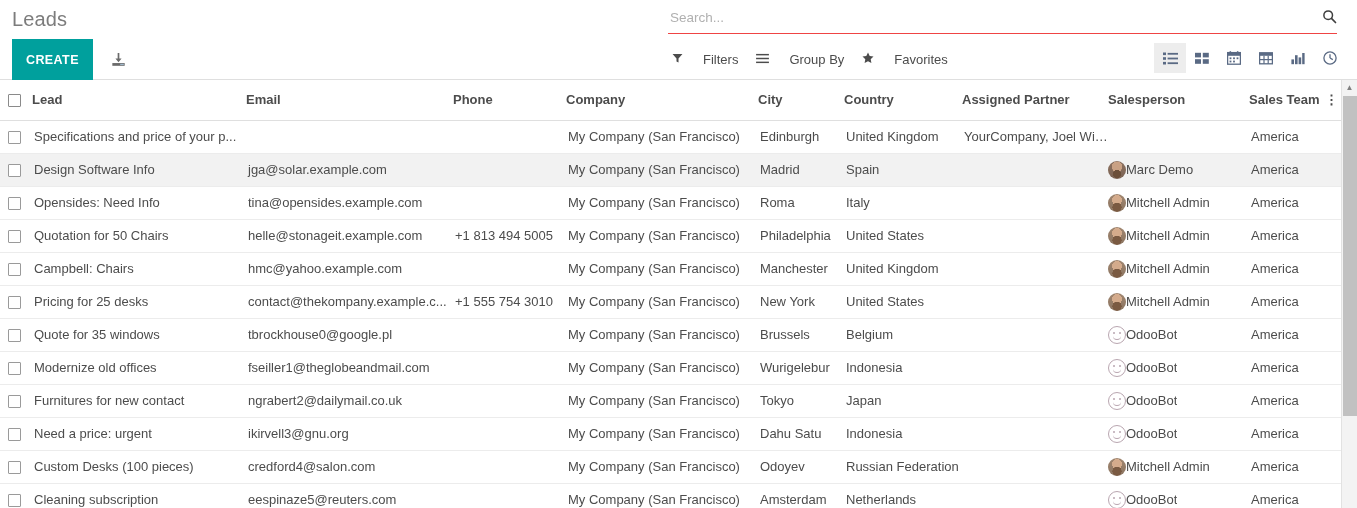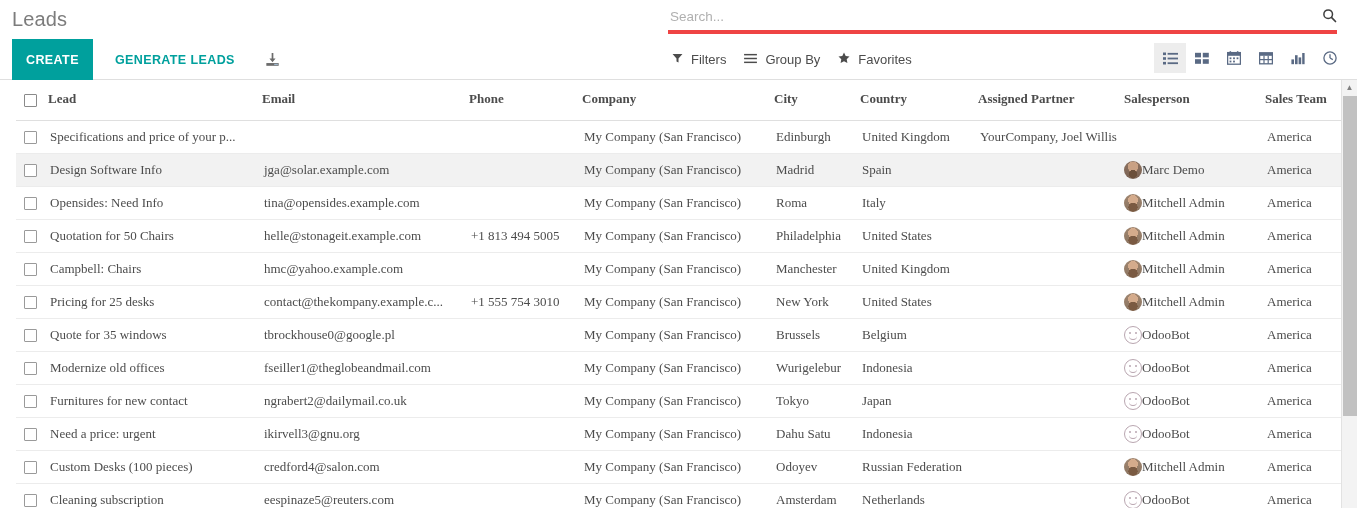--- a/index.html
+++ b/index.html
@@ -61,21 +61,21 @@
     display: inline-flex; align-items: center; justify-content: center;
     cursor: pointer;
     color: #6b6b6b;
   }
 
   
   .cp-right { position: absolute; left: 668px; top: 0; right: 0; }
   .search-wrap {
     position: relative;
     margin: 6px 20px 0 0;
-    border-bottom: 4px solid #ef4444;
+    border-bottom: 1px solid #ef4444;
     height: 28px;
     display: flex; align-items: center;
   }
   .search-input {
     flex: 1;
     border: none;
     outline: none;
     font-size: 13.5px;
     color: #4c4c4c;
     background: transparent;
@@ -87,21 +87,21 @@
   .search-icon { color: #4c4c4c; font-size: 15px; padding: 0 0 3px 6px; cursor: pointer; }
 
   .cp-actions {
     display: flex; align-items: center;
     margin-top: 11px;
     height: 30px;
     position: relative;
   }
   .filter-group { display: flex; align-items: center; gap: 18px; margin-left: 4px; }
   .filter-item {
-    display: inline-flex; align-items: center; gap: 8px;
+    display: inline-flex; align-items: center; gap: 20px;
     font-size: 13px; color: #4c4c4c; cursor: pointer;
     line-height: 16px;
   }
   .filter-item .gi { font-size: 12px; color: #4c4c4c; display:inline-block; }
 
   .pager {
     position: absolute; left: 352px; top: 0;
     display: flex; align-items: center; gap: 2px; height: 30px;
   }
   .pager-count { font-size: 13px; color: #4c4c4c; margin-right: 8px; }
@@ -250,36 +250,35 @@
     display:flex; align-items:center; justify-content:center;
     color: #808080; font-size: 8px; cursor: pointer;
   }
   .vscroll-thumb {
     position: absolute;
     top: 16px; left: 1px;
     width: 14px; height: 320px;
     background: #c1c1c1;
     cursor: pointer;
   }
-  .table-scroll-clip { position:absolute; left:16px; top:0; width:1341px; height:428px; overflow:hidden;font-family:Liberation Serif, serif; }
+  .table-scroll-clip { position:absolute; left:0; top:0; width:1341px; height:428px; overflow:hidden; }
 </style>
 </head>
 <body>
 
 <div class="app">
 
   <div class="control-panel">
 
     <div class="cp-left">
       <div class="breadcrumb">
         <span>Leads</span>
       </div>
       <div class="btn-row">
         <button class="btn-create">CREATE</button>
-        <button class="btn-link">GENERATE LEADS</button>
         <span class="icon-download">
           <svg width="17" height="17" viewBox="0 0 16 16" aria-hidden="true">
             <path d="M7.2 1h1.6v5.1h2.1L8 9.6 5.1 6.1h2.1z" fill="#6b6b6b"></path>
             <rect x="2.2" y="10.4" width="11.6" height="2.6" fill="#6b6b6b"></rect>
             <rect x="9.6" y="11.1" width="3.4" height="1.2" fill="#9fb8cc"></rect>
           </svg>
         </span>
       </div>
     </div>
 

